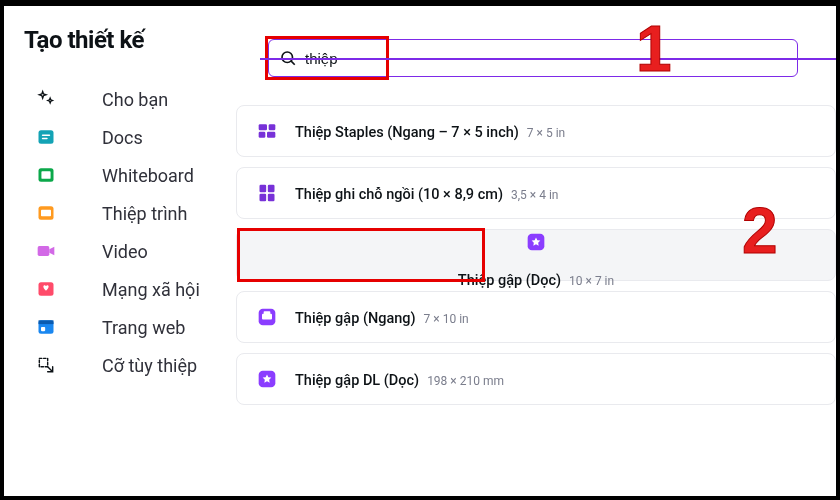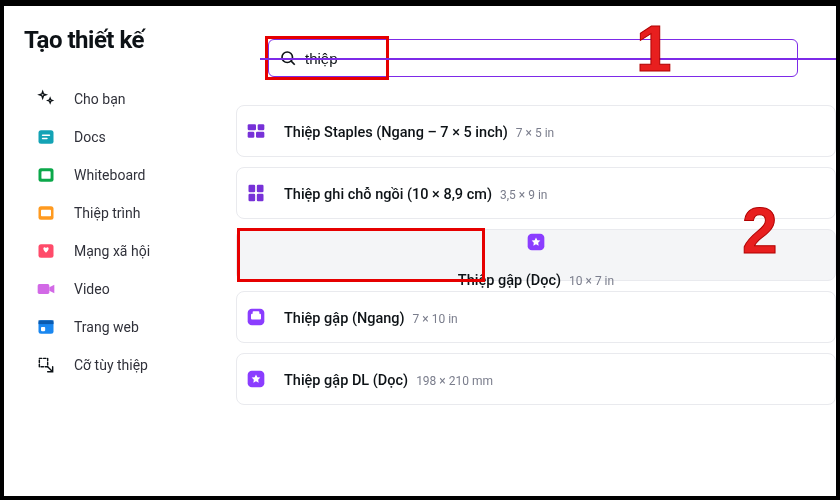--- a/index.html
+++ b/index.html
@@ -3,30 +3,30 @@
 <meta charset="utf-8">
 <style>
   * { box-sizing: border-box; margin: 0; padding: 0; }
   html, body { width: 840px; height: 500px; overflow: hidden; font-family: -apple-system, BlinkMacSystemFont, "Segoe UI", Roboto, Helvetica, Arial, sans-serif; background: #fff; }
   .app { display: flex; width: 840px; height: 500px; border: 4px solid #000; border-top-width: 6px; }
   .sidebar { width: 226px; padding: 20px 0 0 0; }
   .sidebar-title { font-size: 24px; font-weight: 700; color: #0d1216; padding: 0 0 26px 20px; letter-spacing: -0.5px; }
   .nav { display: flex; flex-direction: column; }
   .nav-item { display: flex; align-items: center; gap: 18px; height: 38px; padding: 0 0 0 32px; cursor: pointer; }
   .nav-icon { width: 20px; height: 20px; display: flex; align-items: center; justify-content: center; flex-shrink: 0; }
-  .nav-label { font-size: 14px; color: #30313a; }
+  .nav-label { font-size: 18px; color: #30313a; margin-left: 28px; }
   .main { flex: 1; position: relative; padding: 17px 0 0 0; }
   .search-wrap { position: relative; margin: 16px auto; width: 530px; }
   .search { display: flex; align-items: center; height: 38px; border: 1px solid #7d2ae8; border-radius: 6px; padding: 0 10px; gap: 8px; background: #fff; }
   .search-icon { width: 18px; height: 18px; display: flex; align-items: center; justify-content: center; }
   .search input { border: none; outline: none; flex: 1; font-size: 15px; color: #0d1216; background: transparent; }
   .search-red { position: absolute; left: -3px; top: -3px; width: 124px; height: 44px; border: 3px solid #e60000; pointer-events: none; }
   .underline { position: absolute; left: 30px; right: 0; top: 52px; border-bottom: 2px solid #7d2ae8; }
   .results { margin-top: 28px; display: flex; flex-direction: column; gap: 10px; padding: 0 0 0 6px; }
-  .card { display: flex; align-items: center; gap: 16px; height: 52px; border: 1px solid #e9eaee; border-radius: 8px; padding: 0 7px; cursor: pointer; position: relative; }
+  .card { display: flex; align-items: center; gap: 16px; height: 52px; border: 1px solid #e9eaee; border-radius: 8px; padding: 0 18px; cursor: pointer; position: relative; }
   .card.highlight { background: #f4f5f7; flex-direction: column; }
   .card.hl-border::after { content: ""; position: absolute; left: 0; top: -2px; right: 350px; bottom: -2px; border: 3px solid #e60000; pointer-events: none; }
   .card-icon { width: 24px; height: 24px; display: flex; align-items: center; justify-content: center; flex-shrink: 0; }
   .card-title { font-size: 14.5px; color: #0d1216; font-weight: 500; }
   .card-dim { font-size: 12px; color: #7a7d8c; margin-left: 4px; }
   .anno { position: absolute; font-size: 64px; font-weight: 900; color: #e81f1f; font-family: Arial, Helvetica, sans-serif; pointer-events: none; -webkit-text-stroke: 1px #b00000; }
   .anno1 { top: 6px; left: 406px; }
   .anno2 { top: 188px; left: 512px; }
   svg { display: block; }
 </style>
@@ -73,34 +73,34 @@
             <svg viewBox="0 0 24 24" width="20" height="20">
               <rect x="3" y="4" width="18" height="16" rx="3" fill="#ff9a1f"></rect>
         <rect x="6" y="8" width="12" height="8" rx="1" fill="#fff"></rect>
             </svg>
           </span>
     <span class="nav-label">Thiệp trình</span>
         </div>
         <div class="nav-item">
     <span class="nav-icon">
             <svg viewBox="0 0 24 24" width="20" height="20">
+              <rect x="2" y="6" width="14" height="12" rx="2" fill="#d269e6"></rect>
+        <path d="M16 10l6-3v10l-6-3z" fill="#d269e6"></path>
+            </svg>
+          </span>
+    <span class="nav-label">Video</span>
+        </div>
+        <div class="nav-item">
+    <span class="nav-icon">
+            <svg viewBox="0 0 24 24" width="20" height="20">
               <rect x="3" y="4" width="18" height="16" rx="3" fill="#ff4b6a"></rect>
         <path d="M12 8.5c2-2.6 6 .2 0 5.5-6-5.3-2-8.1 0-5.5z" fill="#fff"></path>
             </svg>
           </span>
     <span class="nav-label">Mạng xã hội</span>
-        </div>
-        <div class="nav-item">
-    <span class="nav-icon">
-            <svg viewBox="0 0 24 24" width="20" height="20">
-              <rect x="2" y="6" width="14" height="12" rx="2" fill="#d269e6"></rect>
-        <path d="M16 10l6-3v10l-6-3z" fill="#d269e6"></path>
-            </svg>
-          </span>
-    <span class="nav-label">Video</span>
         </div>
         <div class="nav-item">
     <span class="nav-icon">
             <svg viewBox="0 0 24 24" width="20" height="20">
               <rect x="3" y="4" width="18" height="16" rx="3" fill="#1a87f0"></rect>
         <rect x="3" y="4" width="18" height="4.5" fill="#0a5bb0"></rect>
         <rect x="6" y="12" width="5" height="5" rx="1" fill="#fff"></rect>
             </svg>
           </span>
     <span class="nav-label">Trang web</span>
@@ -157,21 +157,21 @@
               <g fill="#7731d8">
                 <rect x="3" y="2" width="8" height="9" rx="1.5"></rect>
         <rect x="13" y="2" width="8" height="9" rx="1.5"></rect>
         <rect x="3" y="13" width="8" height="9" rx="1.5"></rect>
         <rect x="13" y="13" width="8" height="9" rx="1.5"></rect>
               </g>
             </svg>
           </span>
     <span>
       <span class="card-title">Thiệp ghi chỗ ngồi (10 × 8,9 cm)</span>
-      <span class="card-dim">3,5 × 9 in</span>
+      <span class="card-dim">3,5 × 4 in</span>
     </span>
         </div>
         <div class="card highlight hl-border">
     <span class="card-icon">
             <svg viewBox="0 0 24 24" width="20" height="20">
               <rect x="2" y="2" width="20" height="20" rx="5" fill="#8b3dff"></rect>
         <path d="M12 6.5l1.6 3.3 3.6.5-2.6 2.5.6 3.6L12 14.7 8.8 16.4l.6-3.6-2.6-2.5 3.6-.5z" fill="#fff"></path>
             </svg>
           </span>
     <span>

